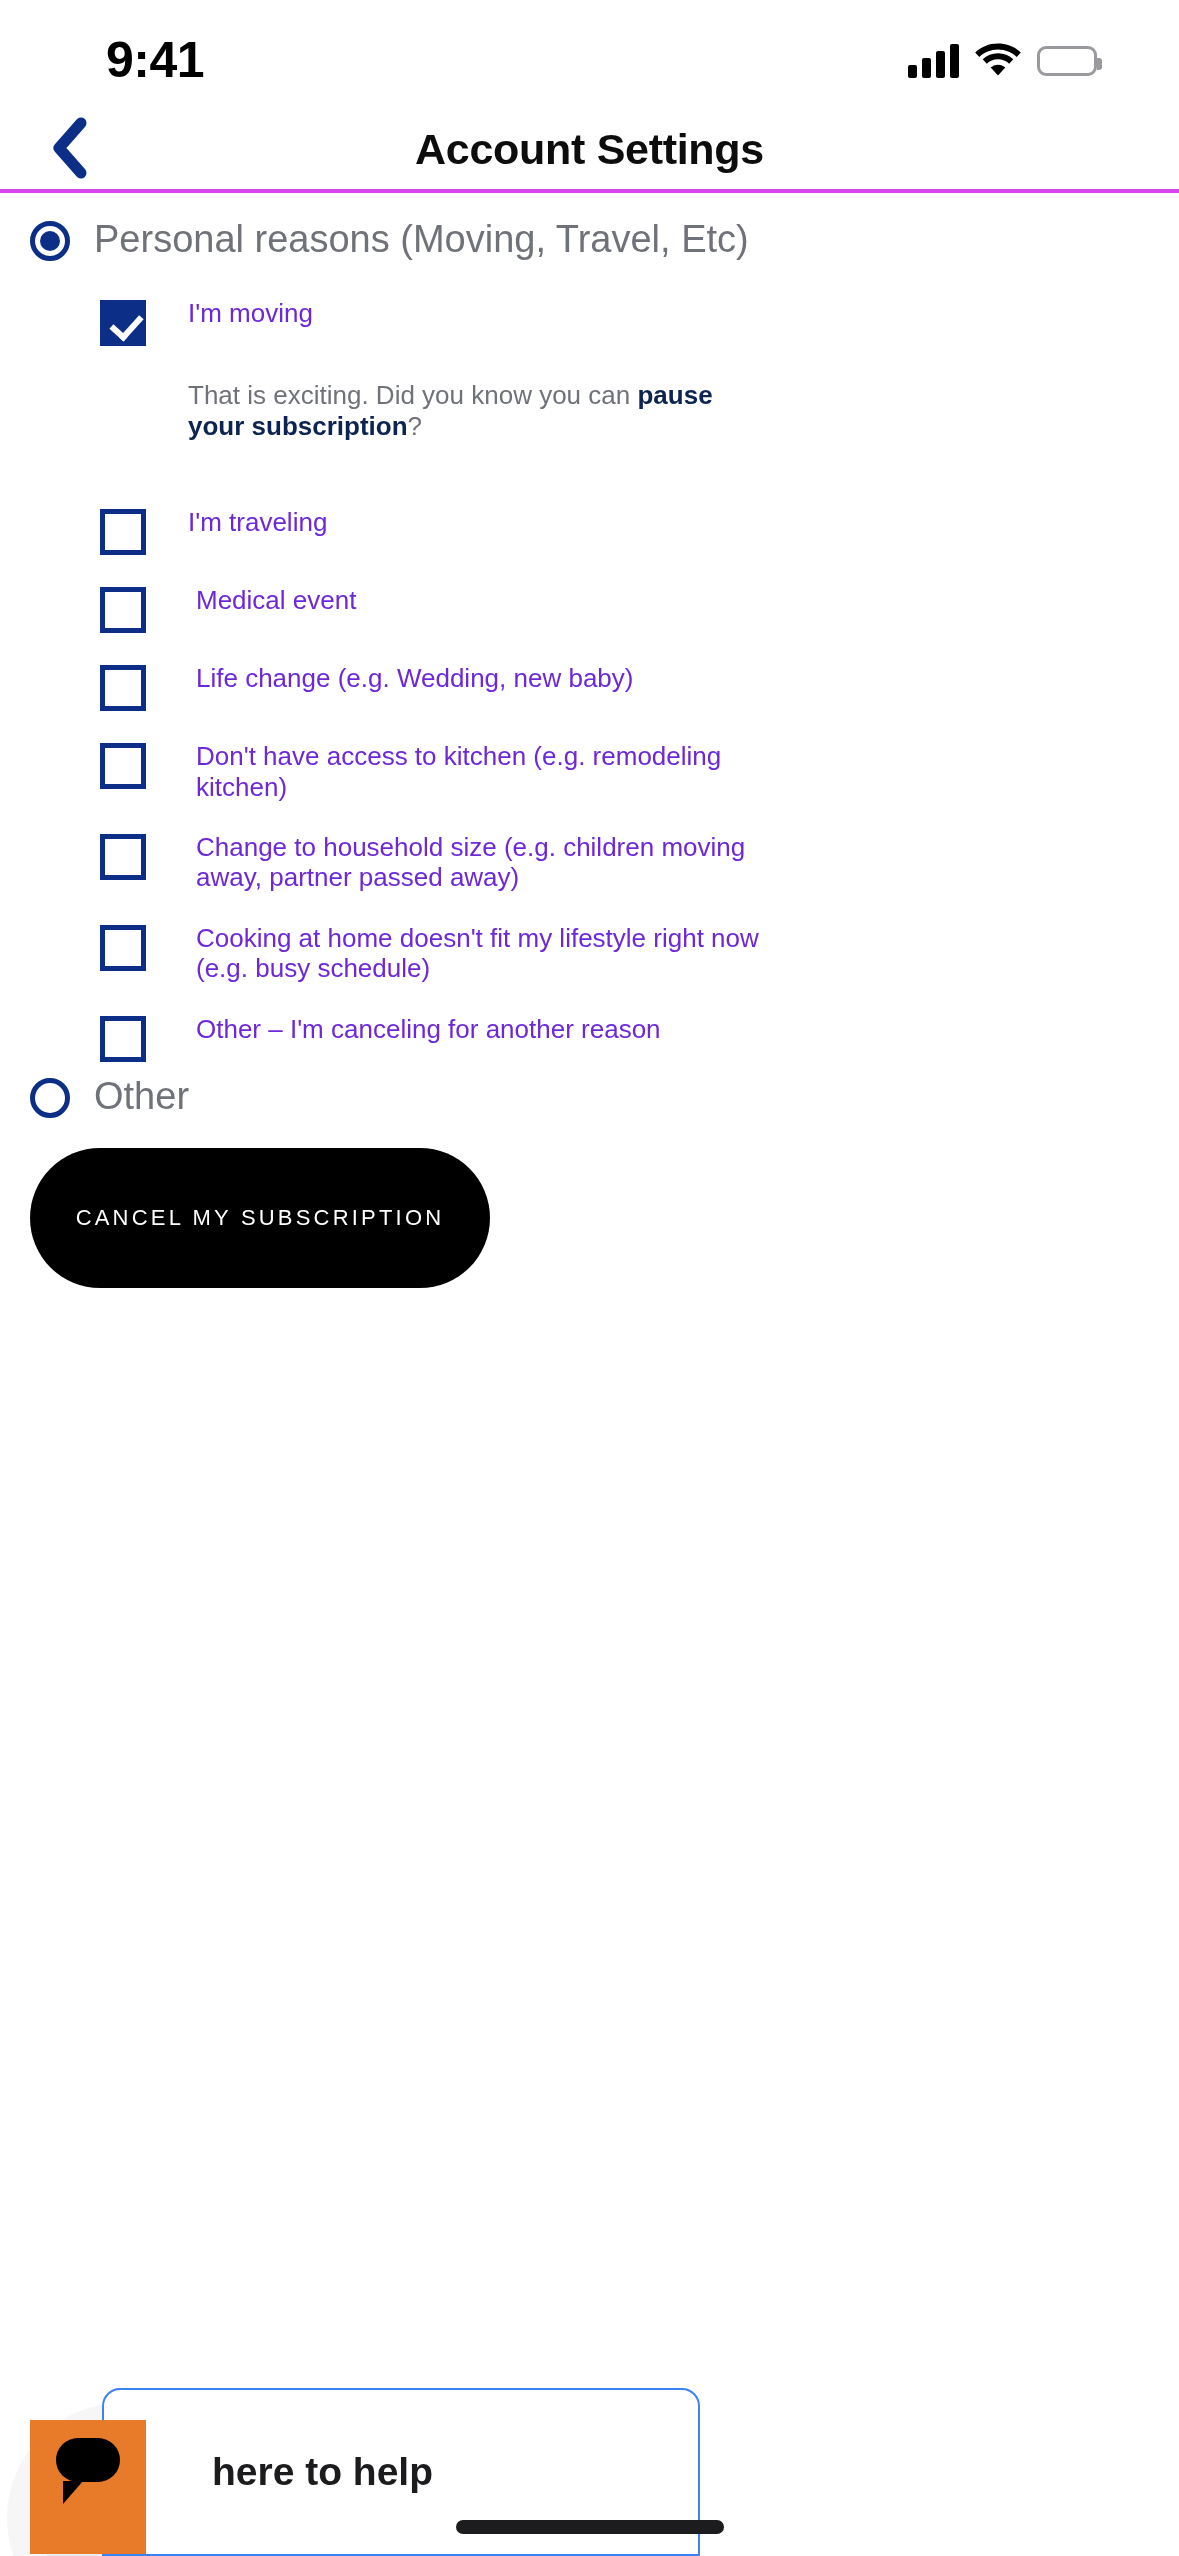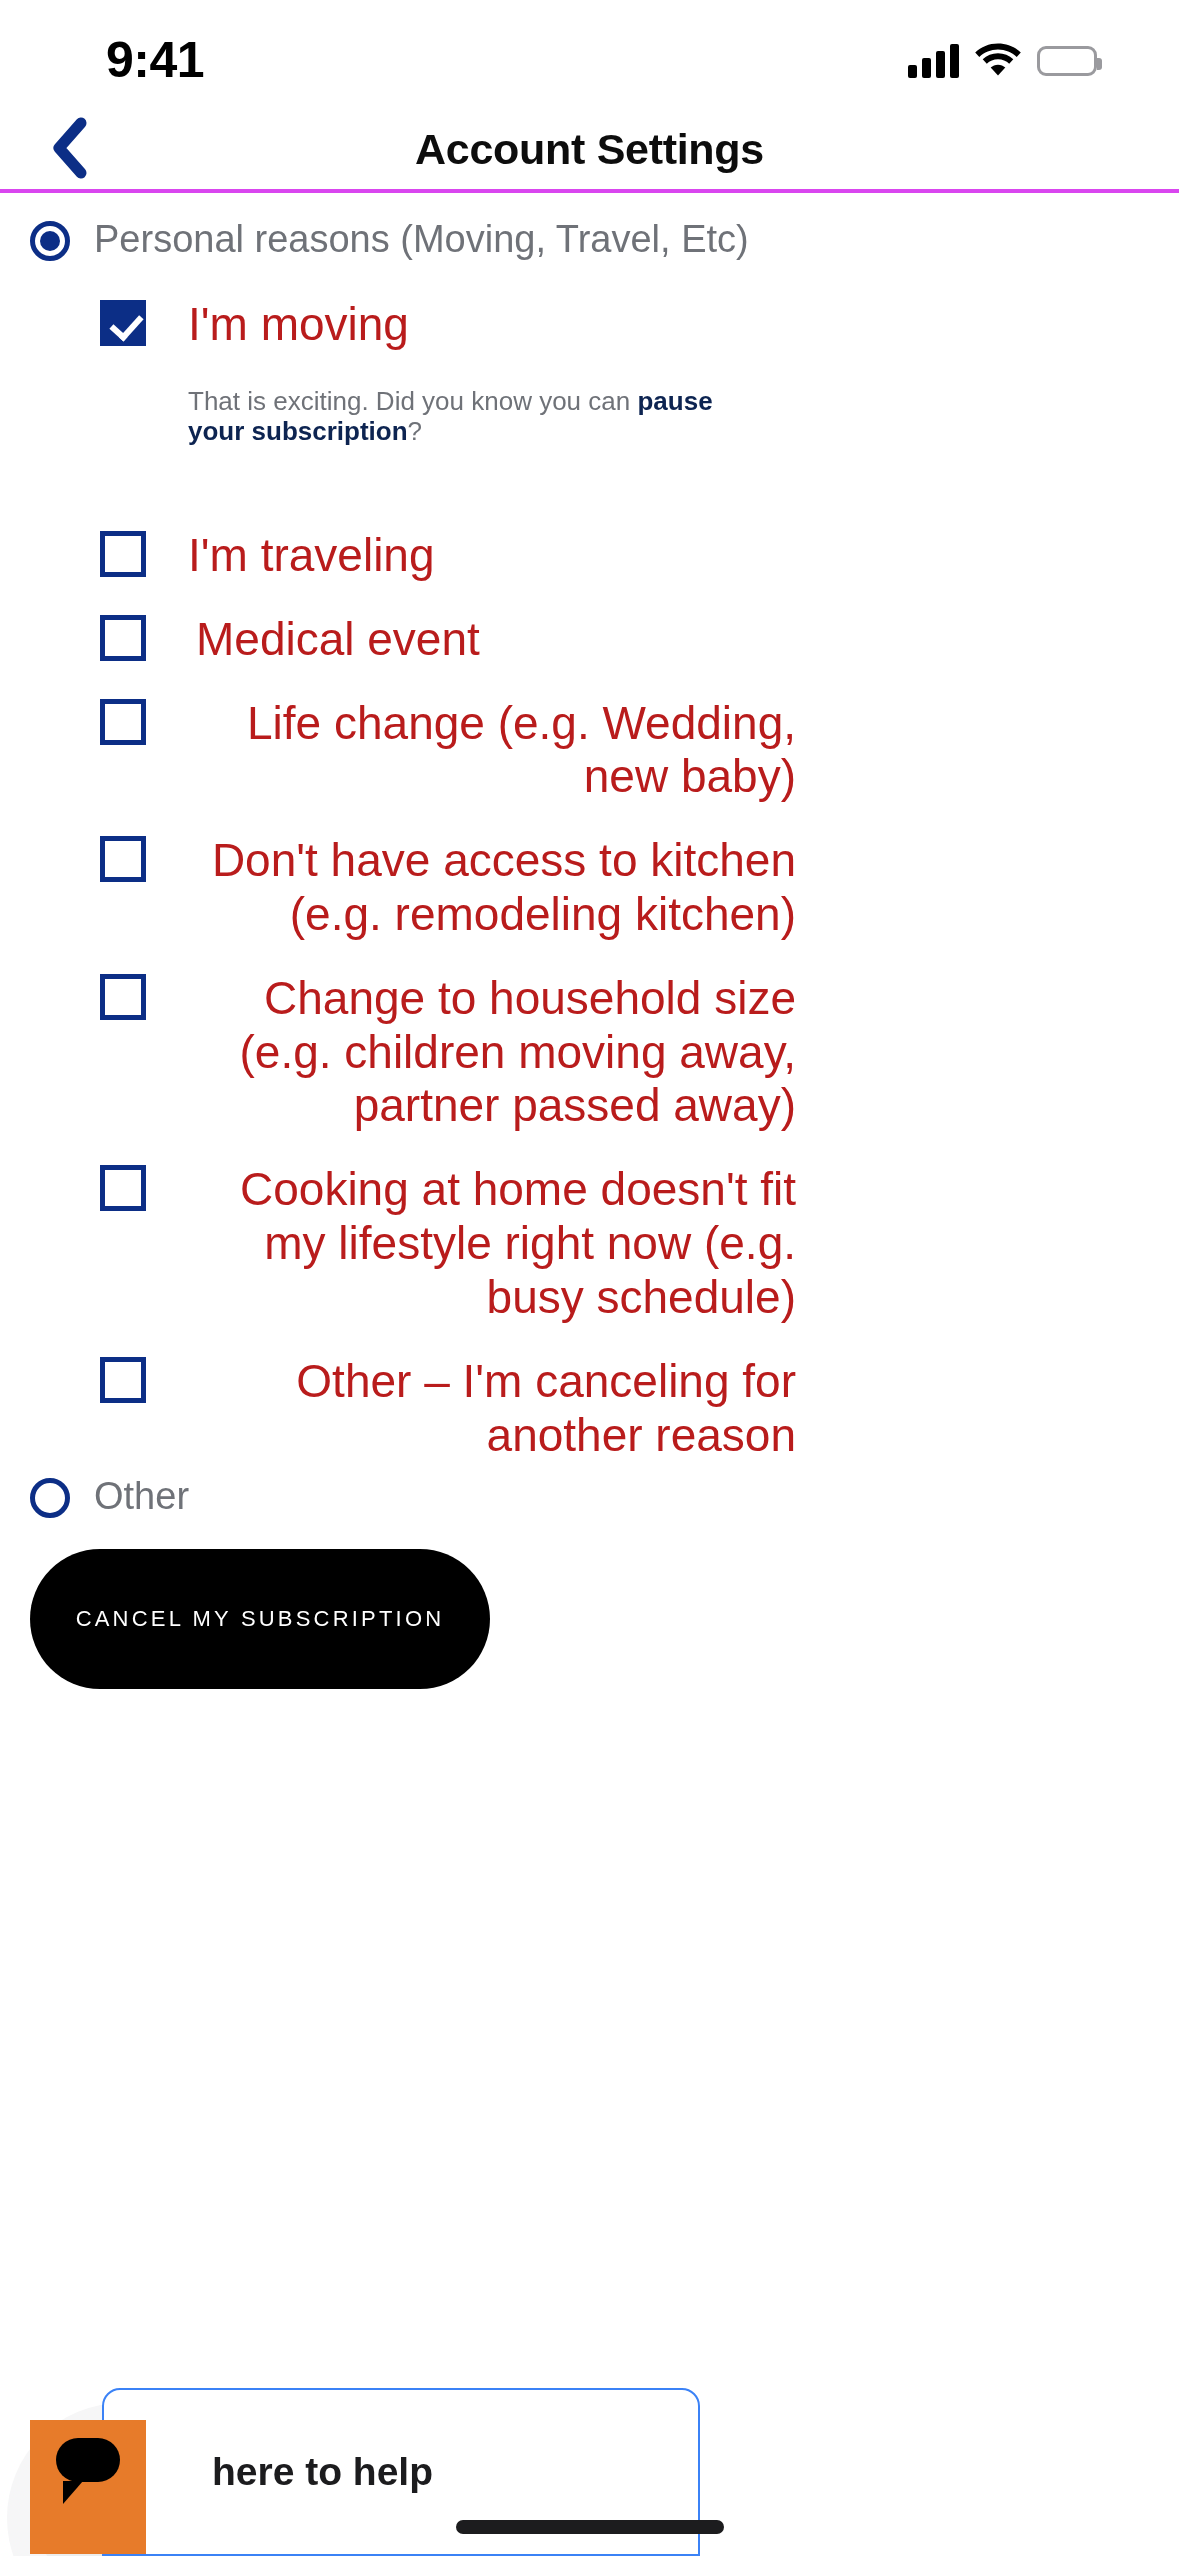--- a/index.html
+++ b/index.html
@@ -160,38 +160,38 @@
     content: "";
     position: absolute;
     left: 12px; top: 4px;
     width: 13px; height: 24px;
     border: solid #ffffff;
     border-width: 0 6px 6px 0;
     transform: rotate(42deg);
   }
   .cb-label {
     margin-left: 42px;
-    font-size: 46px;
-    color: #b91c1c;
+    font-size: 26px;
+    color: #6d28d9;
     line-height: 1.17;
     max-width: 600px;
     padding-top: 2px;
   }
 
   
   .helper-msg {
     margin: 34px 0 0 88px;
     font-size: 26px;
     color: #6f7278;
     line-height: 1.18;
     max-width: 560px;
   }
   .helper-msg b { color: #0d2451; font-weight: 700; }
 
-  .cb-list { margin-top: 80px; text-align: right; }
+  .cb-list { margin-top: 64px; }
 
   
   .cta-wrap { padding: 30px 0 0 30px; }
   .cta-button {
     display: inline-flex;
     align-items: center;
     justify-content: center;
     width: 460px;
     height: 140px;
     border: none;

